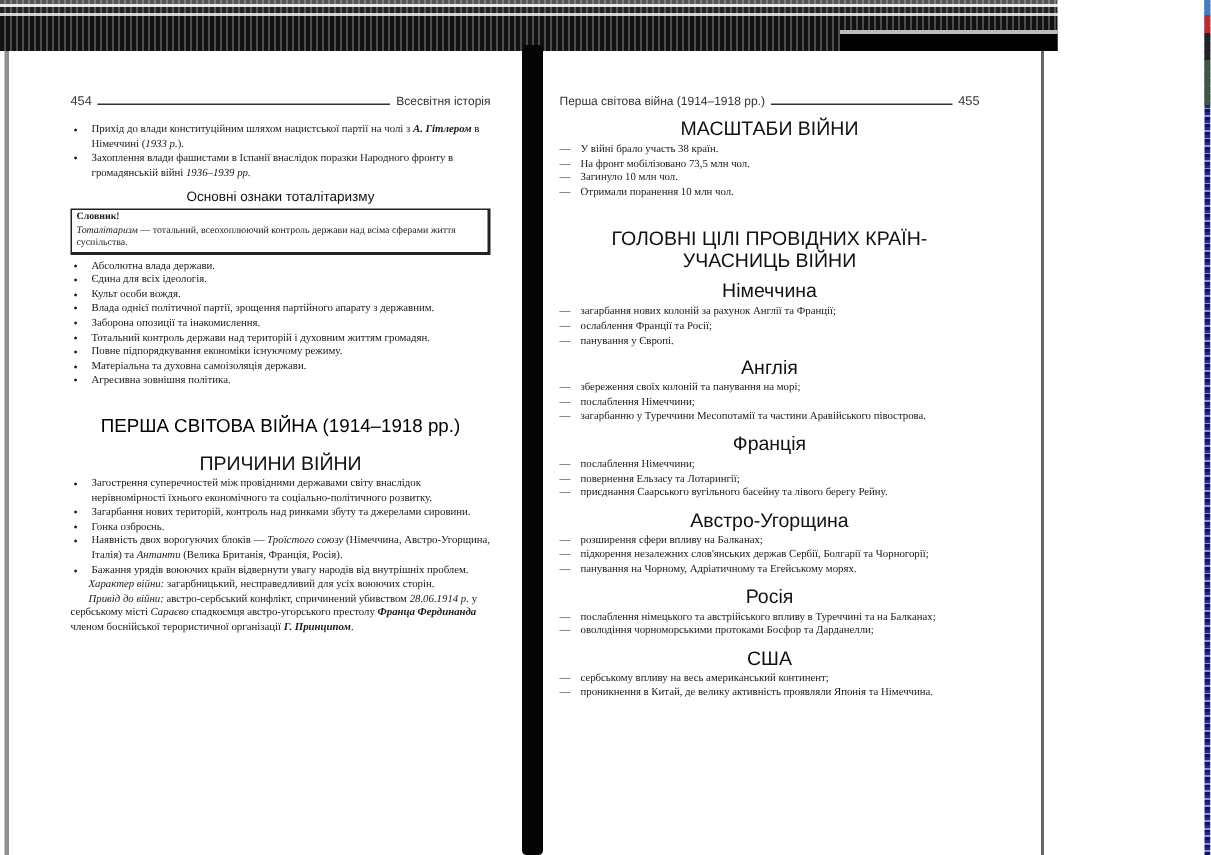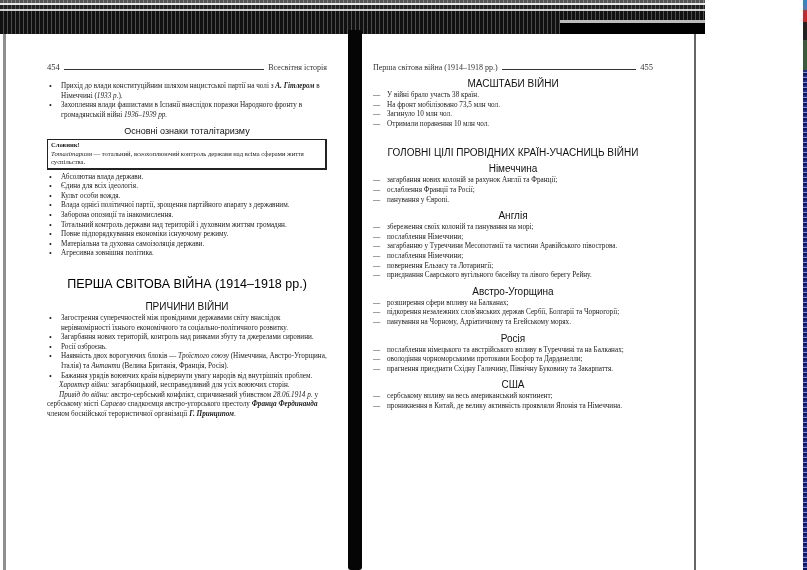--- a/index.html
+++ b/index.html
@@ -38,21 +38,21 @@
   }
   .desktop-strip-top {
     position:absolute; left:803px; top:0; width:4px; height:70px;
     background:linear-gradient(180deg,#3f7fc0 0 10px,#c42a2a 10px 22px,#222 22px 40px,#3a5a3a 40px 70px);
   }
   .page { position:absolute; top:60px; }
   .page.left { left:47px; width:280px; }
   .page.right { left:373px; width:280px; }
 
   .running-head {
-    display:flex; align-items:flex-end; font-family:Liberation Serif, serif;
+    display:flex; align-items:flex-end; font-family:Liberation Sans, sans-serif;
     font-size:8px; color:#333; height:12px;text-align:right;
   }
   .running-head .rule { flex:1; border-bottom:1px solid #333; margin:0 4px 2px 4px; }
   .page-num { font-size:8.5px; }
 
   .bullets { list-style:none; margin:0; padding:0; }
   .bullets li {
     position:relative; padding-left:14px; font-size:7.2px; line-height:9.6px; margin:0;
   }
   .bullets li::before {
@@ -61,21 +61,21 @@
   .dashes { list-style:none; margin:0; padding:0; }
   .dashes li {
     position:relative; padding-left:14px; font-size:7.2px; line-height:9.6px;
   }
   .dashes li::before { content:"\2014"; position:absolute; left:0; top:0; }
 
   .sec-title {
     font-family:"Liberation Sans", sans-serif; text-align:center; font-size:9px;
     margin:6px 0 3px 0; color:#111;
   }
-  .sec-title.small { font-size:10px; margin:5px 0 2px 0; }
+  .sec-title.small { font-size:13px; margin:5px 0 2px 0; }
   .sec-title.big { font-size:12.5px; margin:18px 0 10px 0; color:#000; }
 
   .glossary {
     border:1.5px solid #222; border-right-width:2px; border-bottom-width:2px;
     padding:1px 3px; font-size:6.6px; line-height:8.4px; margin:2px 0 3px 0;
   }
   .glossary .g-title { font-weight:bold; }
   .glossary .g-term { font-style:italic; }
 
   .para { font-size:7.2px; line-height:9.6px; text-indent:12px; margin:0; }
@@ -124,21 +124,21 @@
     <li>Матеріальна та духовна самоізоляція держави.</li>
     <li>Агресивна зовнішня політика.</li>
   </ul>
 
   <div class="sec-title big">ПЕРША СВІТОВА ВІЙНА (1914–1918 рр.)</div>
   <div class="sec-title small">ПРИЧИНИ ВІЙНИ</div>
 
   <ul class="bullets">
     <li>Загострення суперечностей між провідними державами світу внаслідок нерівномірності їхнього економічного та соціально-політичного розвитку.</li>
     <li>Загарбання нових територій, контроль над ринками збуту та джерелами сировини.</li>
-    <li>Росії озброєнь.</li>
+    <li>Гонка озброєнь.</li>
     <li><span>Наявність двох ворогуючих блоків — </span><span class="it">Троїстого союзу</span><span> (Німеччина, Австро-Угорщина, Італія) та </span><span class="it">Антанти</span><span> (Велика Британія, Франція, Росія).</span></li>
     <li>Бажання урядів воюючих країн відвернути увагу народів від внутрішніх проблем.</li>
   </ul>
 
   <p class="para"><span class="lead">Характер війни:</span><span> загарбницький, несправедливий для усіх воюючих сторін.</span></p>
   <p class="para"><span class="lead">Привід до війни:</span><span> австро-сербський конфлікт, спричинений убивством </span><span class="it">28.06.1914 р.</span><span> у сербському місті </span><span class="it">Сараєво</span><span> спадкоємця австро-угорського престолу </span><span class="bi">Франца Фердинанда</span><span> членом боснійської терористичної організації </span><span class="bi">Г. Принципом</span><span>.</span></p>
 </div>
 
 <div class="page right">
   <div class="running-head">
@@ -169,20 +169,21 @@
   <div>
     <div class="sec-title small">Англія</div>
     <ul class="dashes">
       <li>збереження своїх колоній та панування на морі;</li>
       <li>послаблення Німеччини;</li>
       <li>загарбанню у Туреччини Месопотамії та частини Аравійського півострова.</li>
     </ul>
   </div>
 
   <div>
+    <div class="sec-title small">Франція</div>
     <ul class="dashes">
       <li>послаблення Німеччини;</li>
       <li>повернення Ельзасу та Лотарингії;</li>
       <li>приєднання Саарського вугільного басейну та лівого берегу Рейну.</li>
     </ul>
   </div>
 
   <div>
     <div class="sec-title small">Австро-Угорщина</div>
     <ul class="dashes">
@@ -190,21 +191,20 @@
       <li>підкорення незалежних слов'янських держав Сербії, Болгарії та Чорногорії;</li>
       <li>панування на Чорному, Адріатичному та Егейському морях.</li>
     </ul>
   </div>
 
   <div>
     <div class="sec-title small">Росія</div>
     <ul class="dashes">
       <li>послаблення німецького та австрійського впливу в Туреччині та на Балканах;</li>
       <li>оволодіння чорноморськими протоками Босфор та Дарданелли;</li>
-      <li>прагнення приєднати Східну Галичину, Північну Буковину та Закарпаття.</li>
     </ul>
   </div>
 
   <div>
     <div class="sec-title small">США</div>
     <ul class="dashes">
       <li>сербському впливу на весь американський континент;</li>
       <li>проникнення в Китай, де велику активність проявляли Японія та Німеччина.</li>
     </ul>
   </div>

